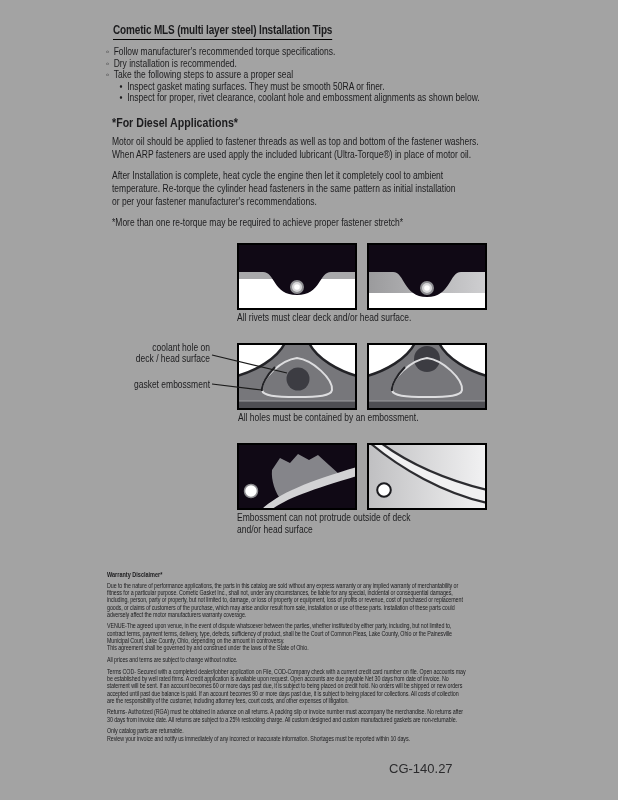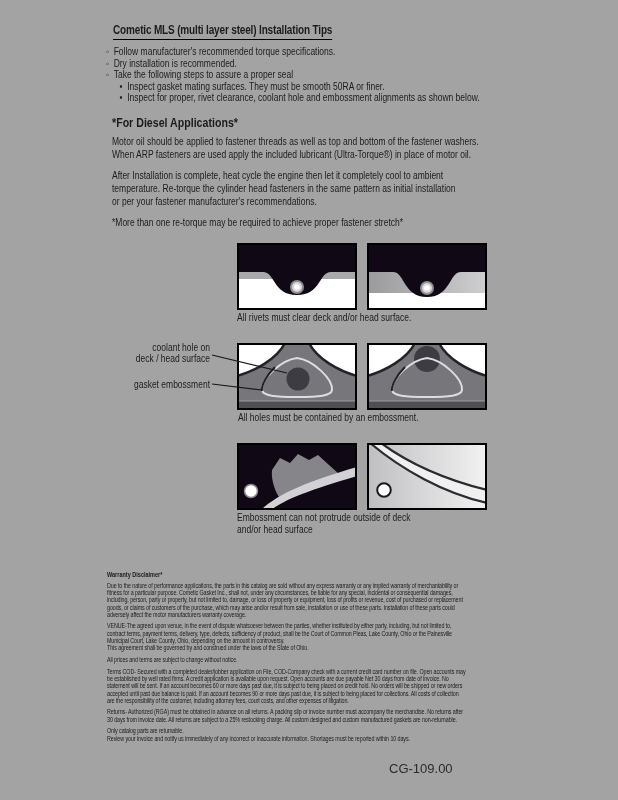--- a/index.html
+++ b/index.html
@@ -192,15 +192,15 @@
 be established by well rated firms.  A credit application is available upon request.  Open accounts are due payable Net 30 days from date of invoice.  No
 statement will be sent.  If an account becomes 60 or more days past due, it is subject to being placed on credit hold.  No orders will be shipped or new orders
 accepted until past due balance is paid.  If an account becomes 90 or more days past due, it is subject to being placed for collections.  All costs of collection
 are the responsibility of the customer, including attorney fees, court costs, and other expenses of litigation.</div>
     <div class="w-para pre">Returns- Authorized (RGA) must be obtained in advance on all returns.  A packing slip or invoice number must accompany the merchandise.  No returns after
 30 days from invoice date.  All returns are subject to a 25% restocking charge.  All custom designed and custom manufactured gaskets are non-returnable.</div>
     <div class="w-para pre">Only catalog parts are returnable.
 Review your invoice and notify us immediately of any incorrect or inaccurate information.  Shortages must be reported within 10 days.</div>
   </div>
 
-  <div class="abs footer-code">CG-109.00</div>
+  <div class="abs footer-code">CG-140.27</div>
 
 </div>
 
 </body></html>

